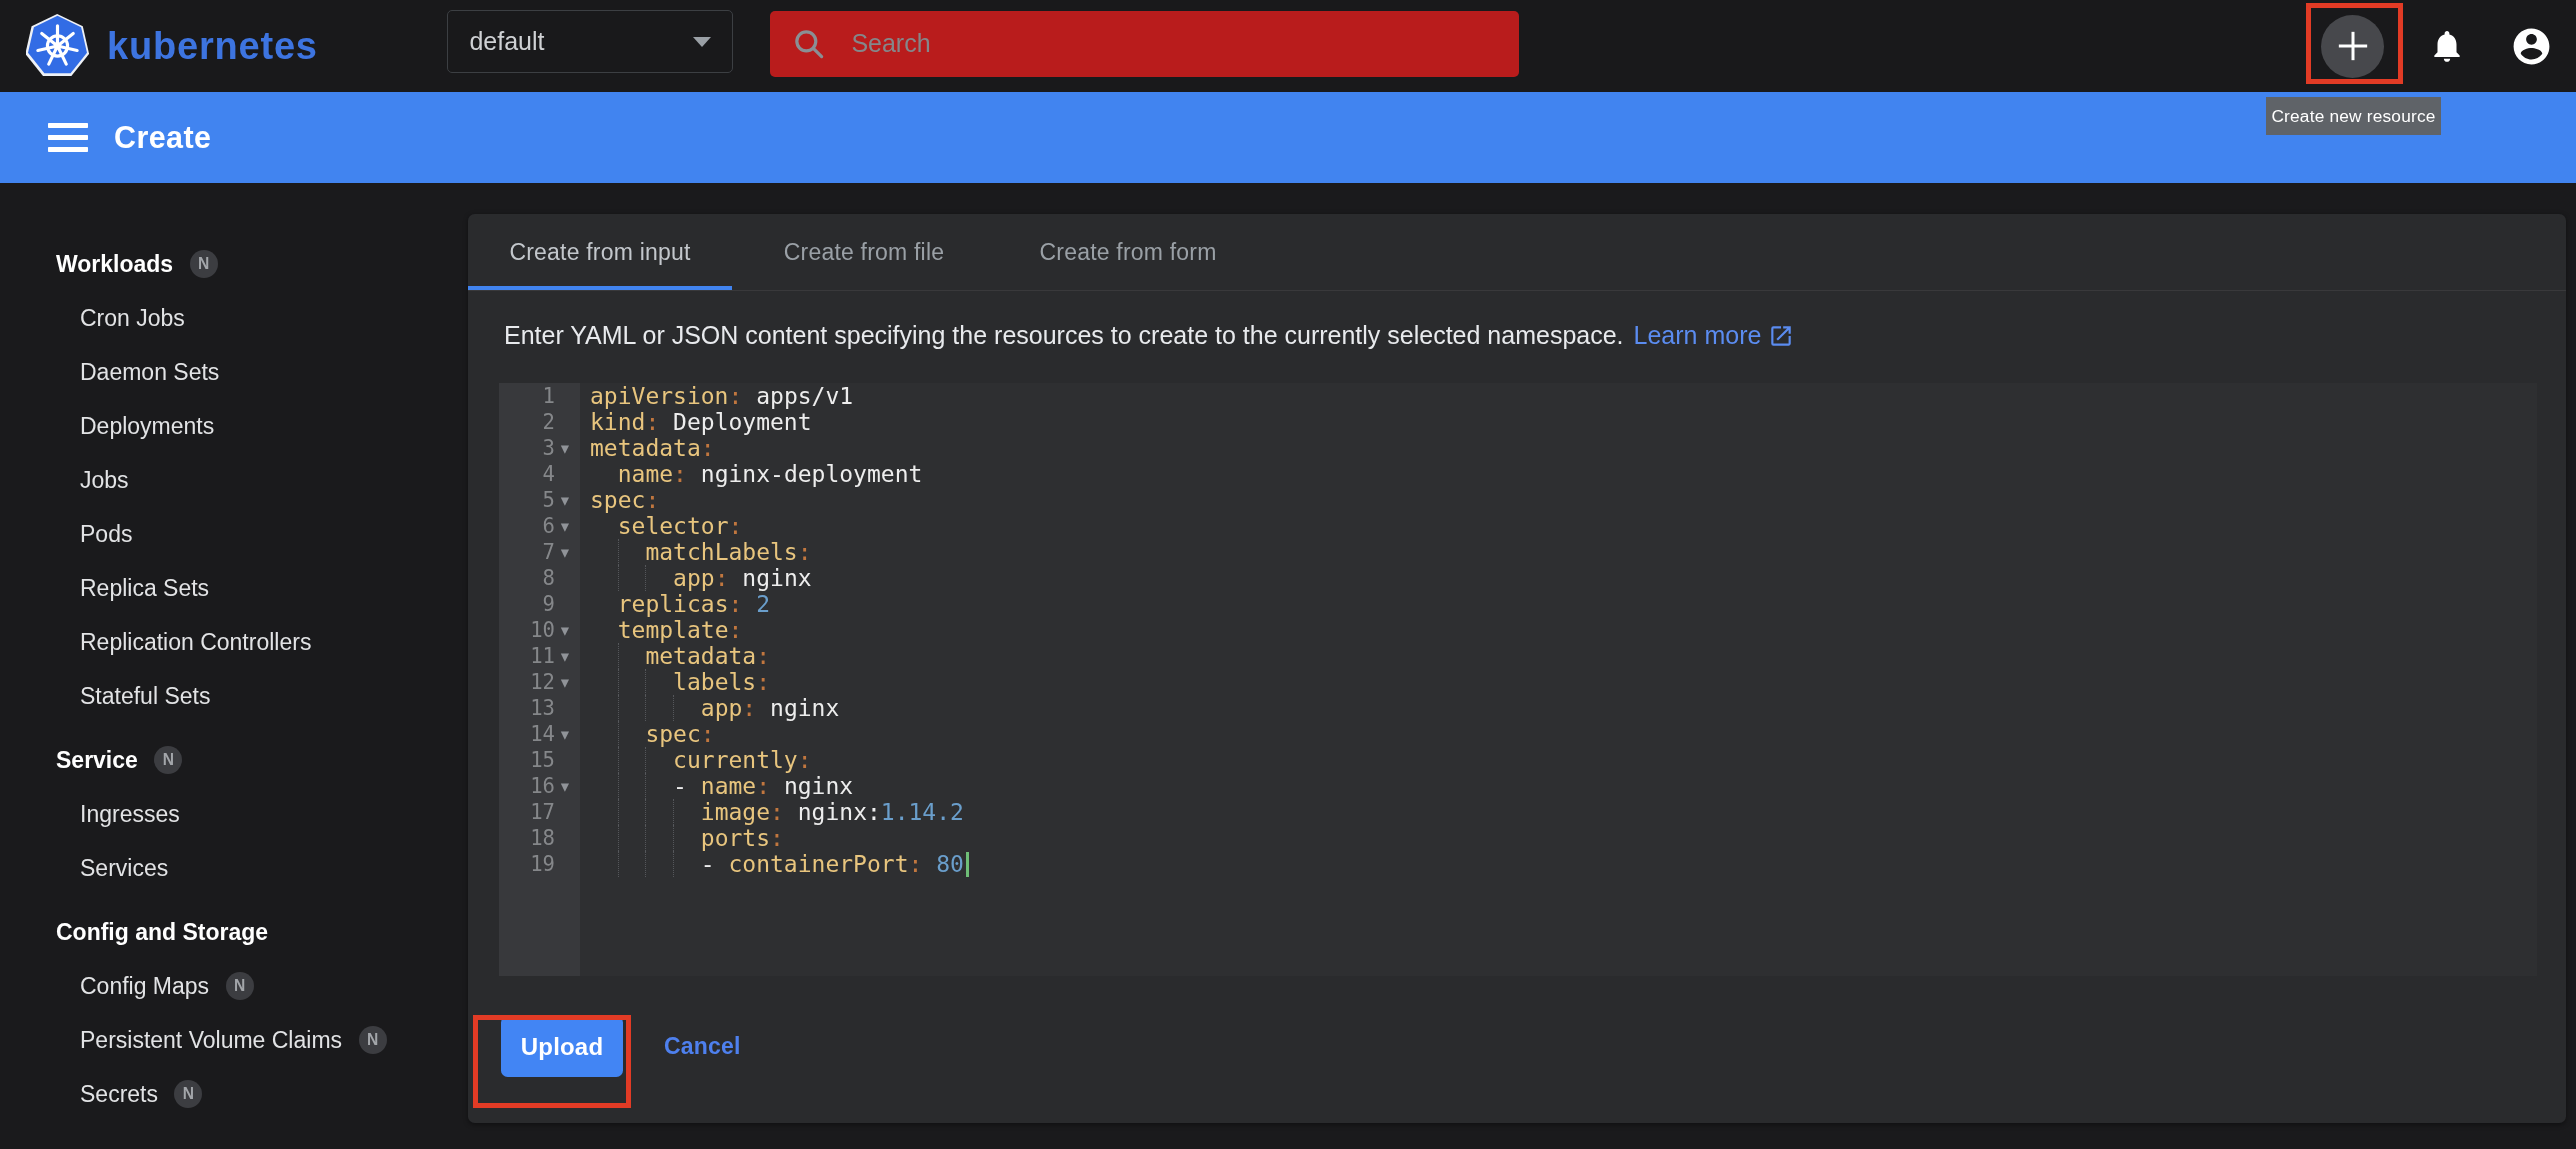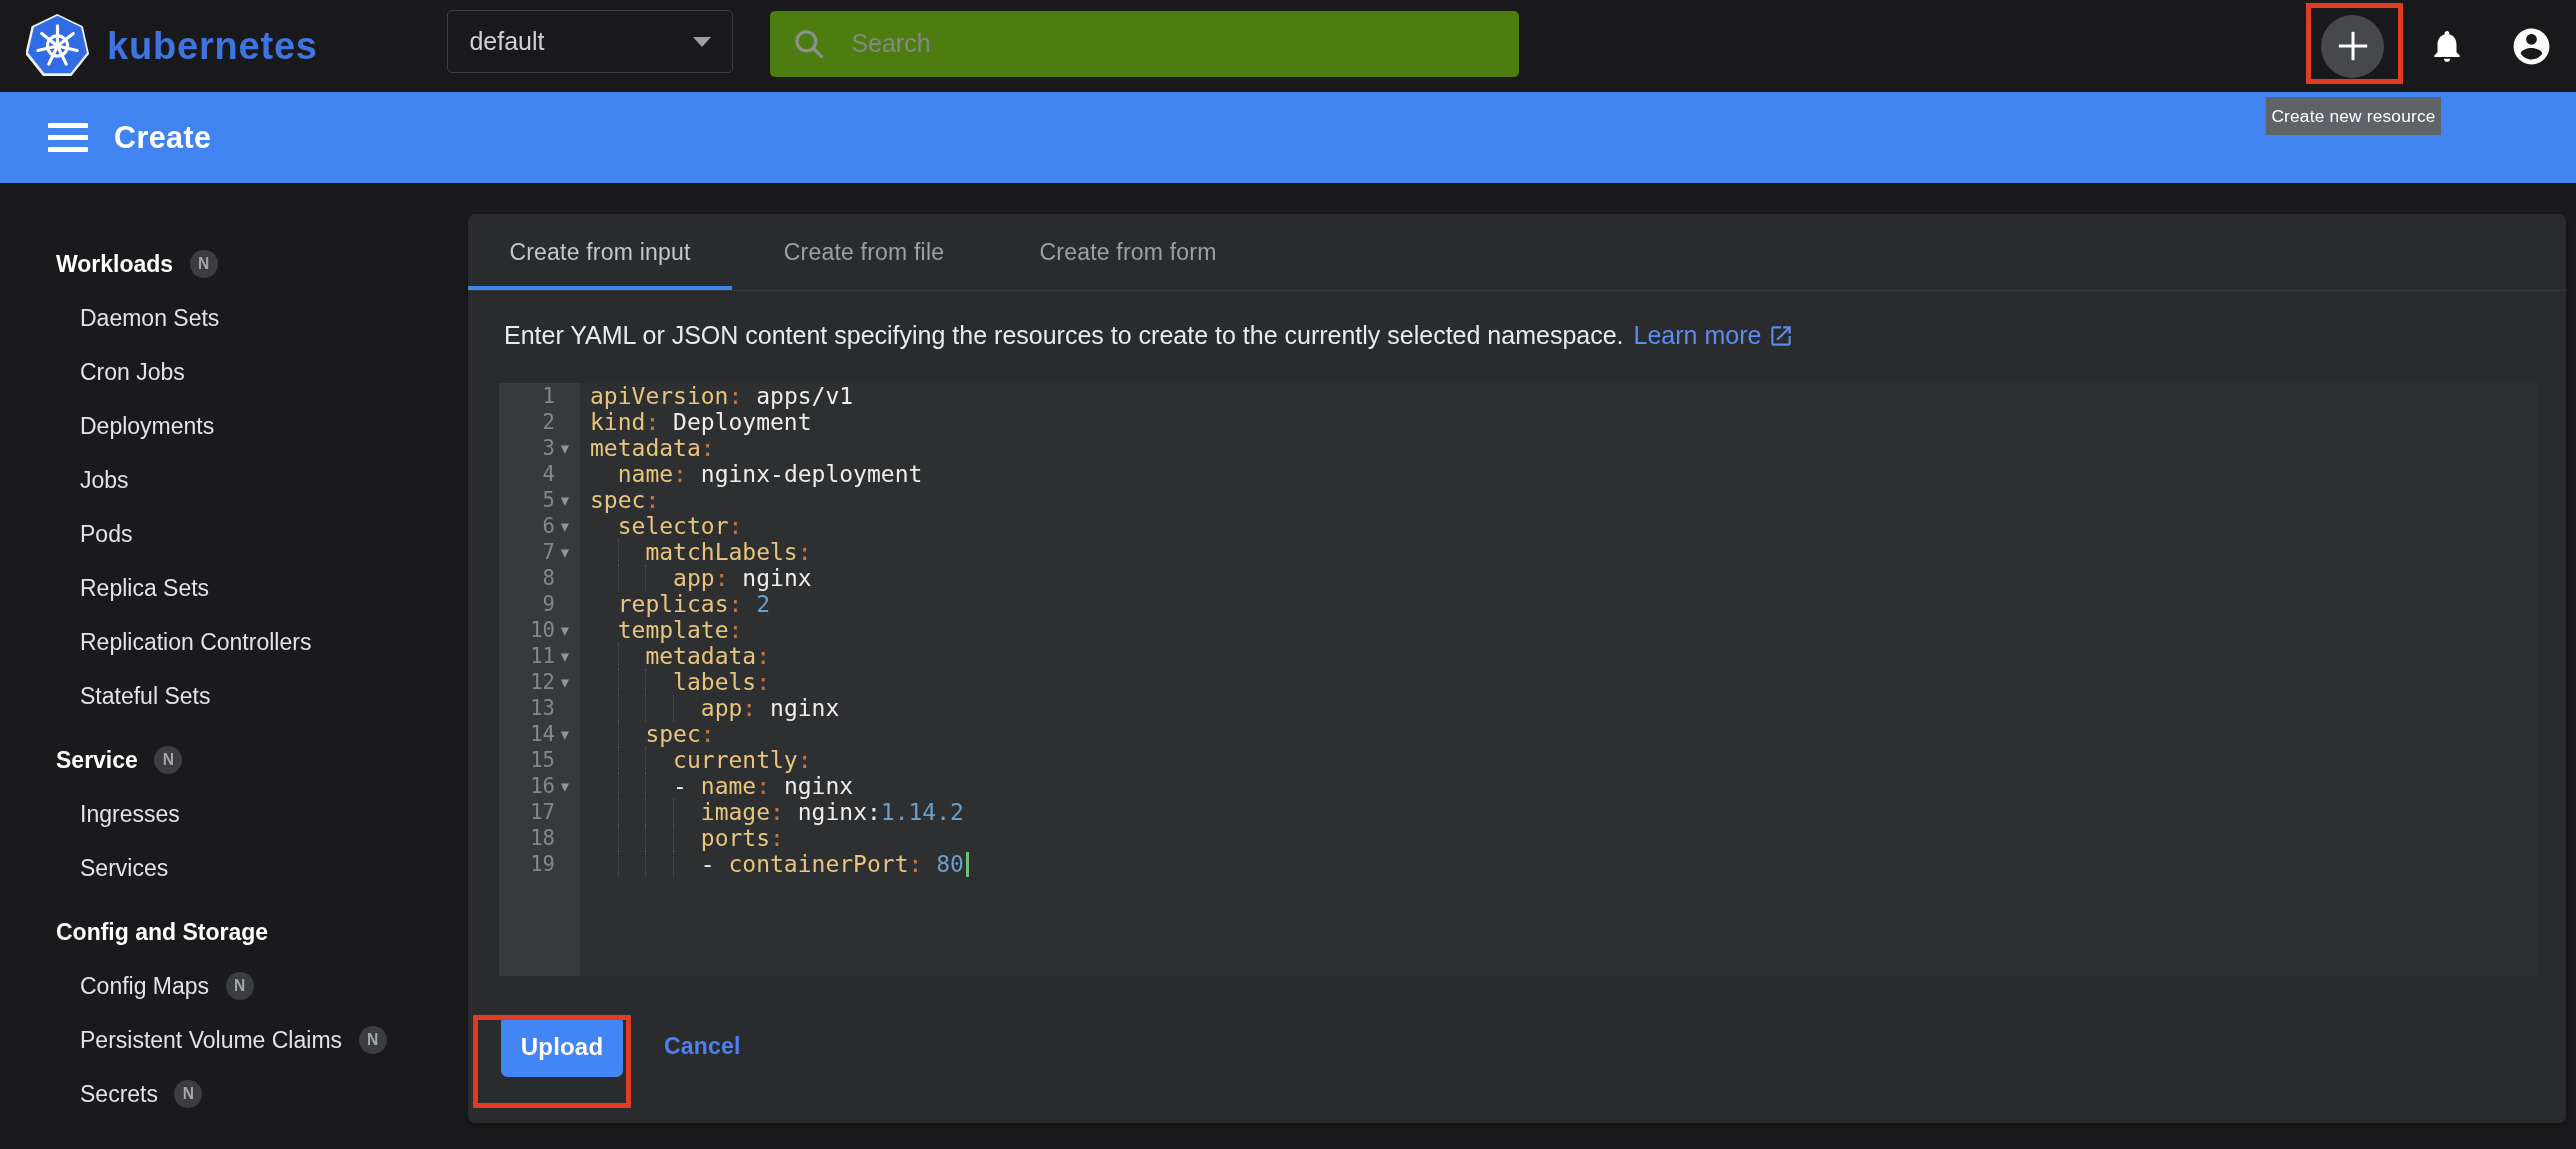--- a/index.html
+++ b/index.html
@@ -12,21 +12,21 @@
   }
 
   
   .topbar { position:absolute; left:0; top:0; width:2576px; height:92px; background:#19191b; z-index:10; }
   .brand { position:absolute; left:26px; top:0; height:92px; display:flex; align-items:center; gap:18px; }
   .brand-word { font-size:38px; font-weight:700; color:#3d74e0; letter-spacing:0.8px; }
   .ns-select { position:absolute; left:447px; top:10px; width:286px; height:63px; border:1.6px solid #3c3f43; border-radius:5px;
     display:flex; align-items:center; padding:0 21.4px; cursor:pointer; }
   .ns-value { font-size:25px; color:#cfd1d4; flex:1; }
   .ns-caret { width:0; height:0; border-left:9px solid transparent; border-right:9px solid transparent; border-top:10.7px solid #9aa0a6; }
-  .searchbar { position:absolute; left:770px; top:10.7px; width:749px; height:66px; background:#4d7c0f; border-radius:5px;
+  .searchbar { position:absolute; left:770px; top:10.7px; width:749px; height:66px; background:#b91c1c; border-radius:5px;
     display:flex; align-items:center; padding:0 21.4px; }
   .searchbar input { background:transparent; border:none; outline:none; color:#cfd1d4; font-size:25px; margin-left:25px; width:626px;
     font-family:"Liberation Sans", sans-serif; }
   .searchbar input::placeholder { color:#85878a; }
   .top-actions { position:absolute; right:23px; top:0; height:92px; display:flex; align-items:center; gap:44px; }
   .plus-wrap { width:63px; height:63px; border-radius:50%; background:#47484c; display:flex; align-items:center; justify-content:center; cursor:pointer; }
   .icon-btn { cursor:pointer; display:flex; align-items:center; justify-content:center; }
 
   
   .appbar { position:absolute; left:0; top:92px; width:2576px; height:91px; background:#4184f0; display:flex; align-items:center; z-index:5; }
@@ -154,24 +154,24 @@
 <div class="red-box upload"></div>
 
 <div class="body-row">
 
   <nav class="sidebar">
       <div class="side-header">
         <span>Workloads</span>
         <span class="n-badge">N</span>
       </div>
       <div class="side-item">
+        <span>Cron Jobs</span>
+      </div>
+      <div class="side-item">
         <span>Daemon Sets</span>
-      </div>
-      <div class="side-item">
-        <span>Cron Jobs</span>
       </div>
       <div class="side-item">
         <span>Deployments</span>
       </div>
       <div class="side-item">
         <span>Jobs</span>
       </div>
       <div class="side-item">
         <span>Pods</span>
       </div>

